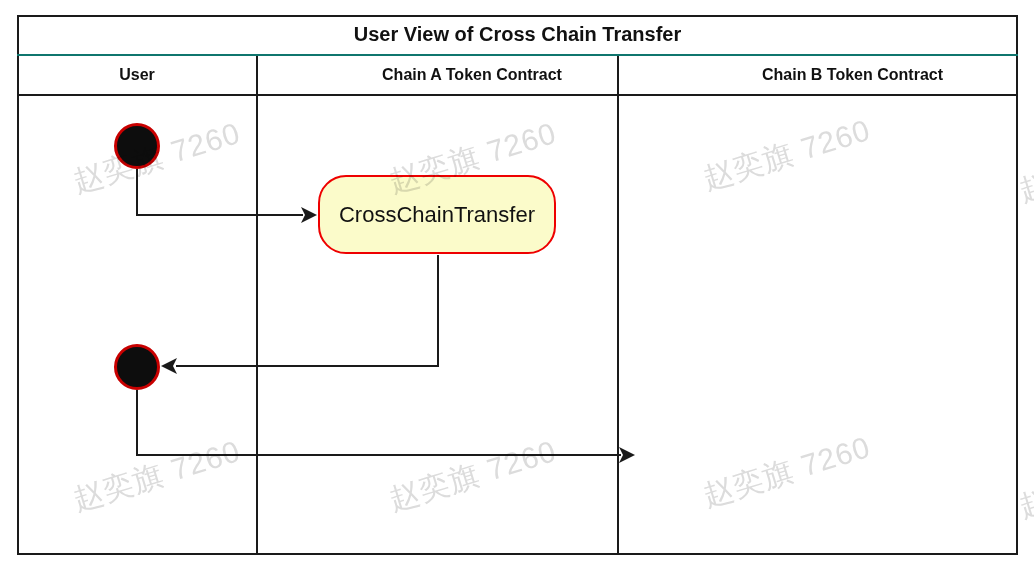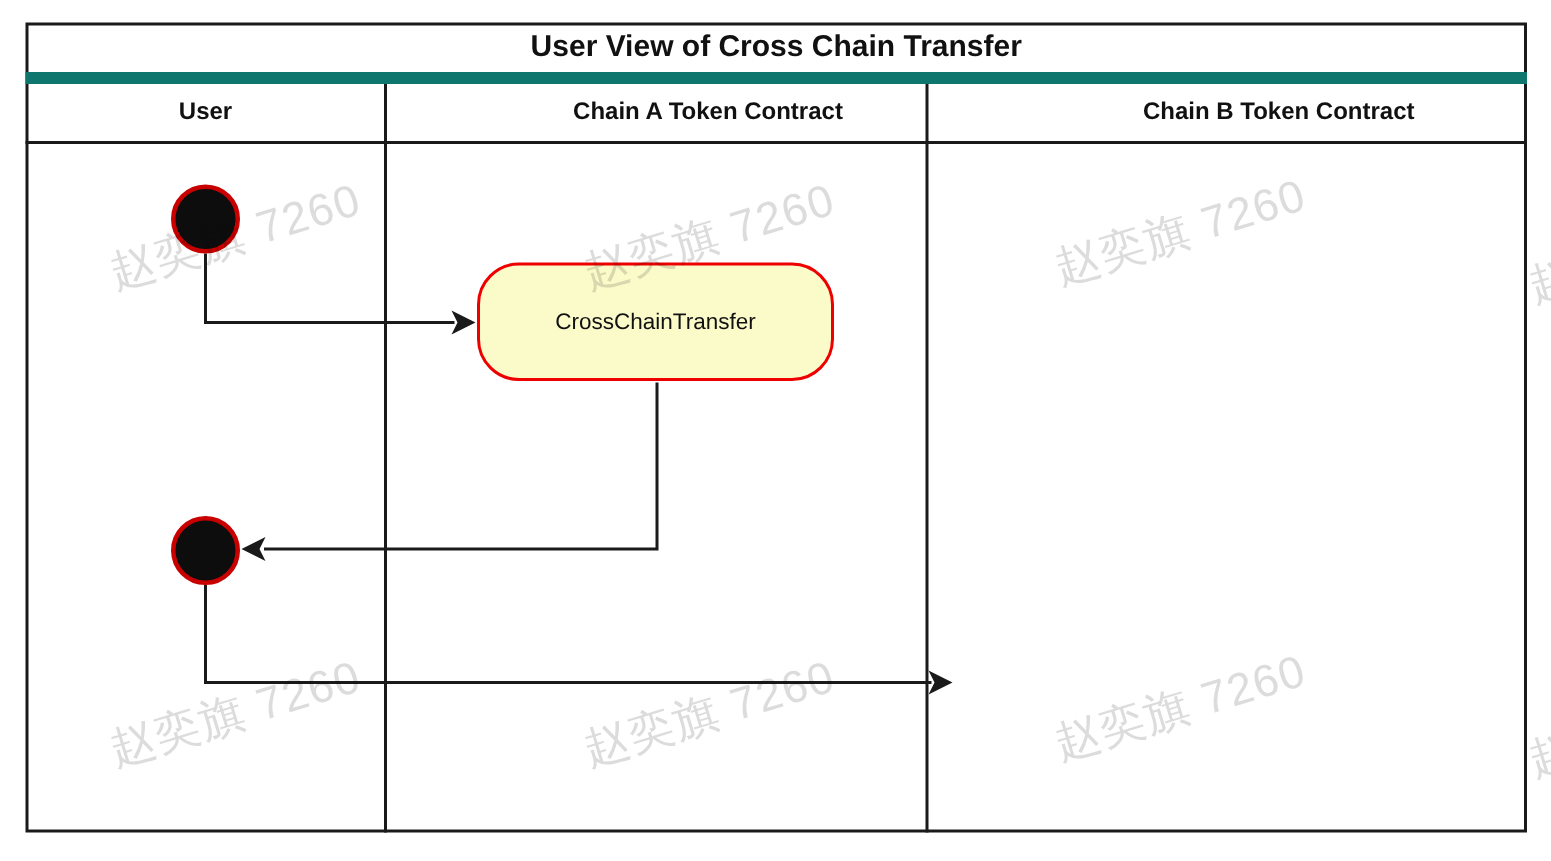--- a/index.html
+++ b/index.html
@@ -19,21 +19,21 @@
     width: 1001px; height: 540px;
     border: 2.5px solid #1a1a1a;
     box-sizing: border-box;
     background: transparent;
   }
   .title-row {
     position: absolute;
     left: 17px; top: 15px;
     width: 1001px; height: 41px;
     box-sizing: border-box;
-    border-bottom: 8px solid #0f766e;
+    border-bottom: 2px solid #0f766e;
     display: flex; align-items: center; justify-content: center;
     font-size: 20px; font-weight: 700;
   }
   .header-row {
     position: absolute;
     left: 17px; top: 56px;
     width: 1001px; height: 40px;
     box-sizing: border-box;
     border-bottom: 2px solid #1a1a1a;
     display: flex;
@@ -69,21 +69,21 @@
   .n-start1 { left: 114px; top: 123px; }
   .n-start2 { left: 114px; top: 344px; }
 
   .action-node {
     position: absolute;
     background: var(--action-fill, #fbfbca);
     border: 2.5px solid var(--action-border, #ee0000);
     border-radius: 28px;
     box-sizing: border-box;
     display: flex; align-items: center; justify-content: center;
-    font-size: 15px; font-weight: 400;
+    font-size: 22px; font-weight: 400;
     color: #111;
   }
   .n-action1 { left: 318px; top: 175px; width: 238px; height: 79px; }
   .n-action2 { left: 637px; top: 416px; width: 341px; height: 81px; }
 
   
   svg.edges {
     position: absolute; inset: 0;
     width: 1034px; height: 574px;
     pointer-events: none;

